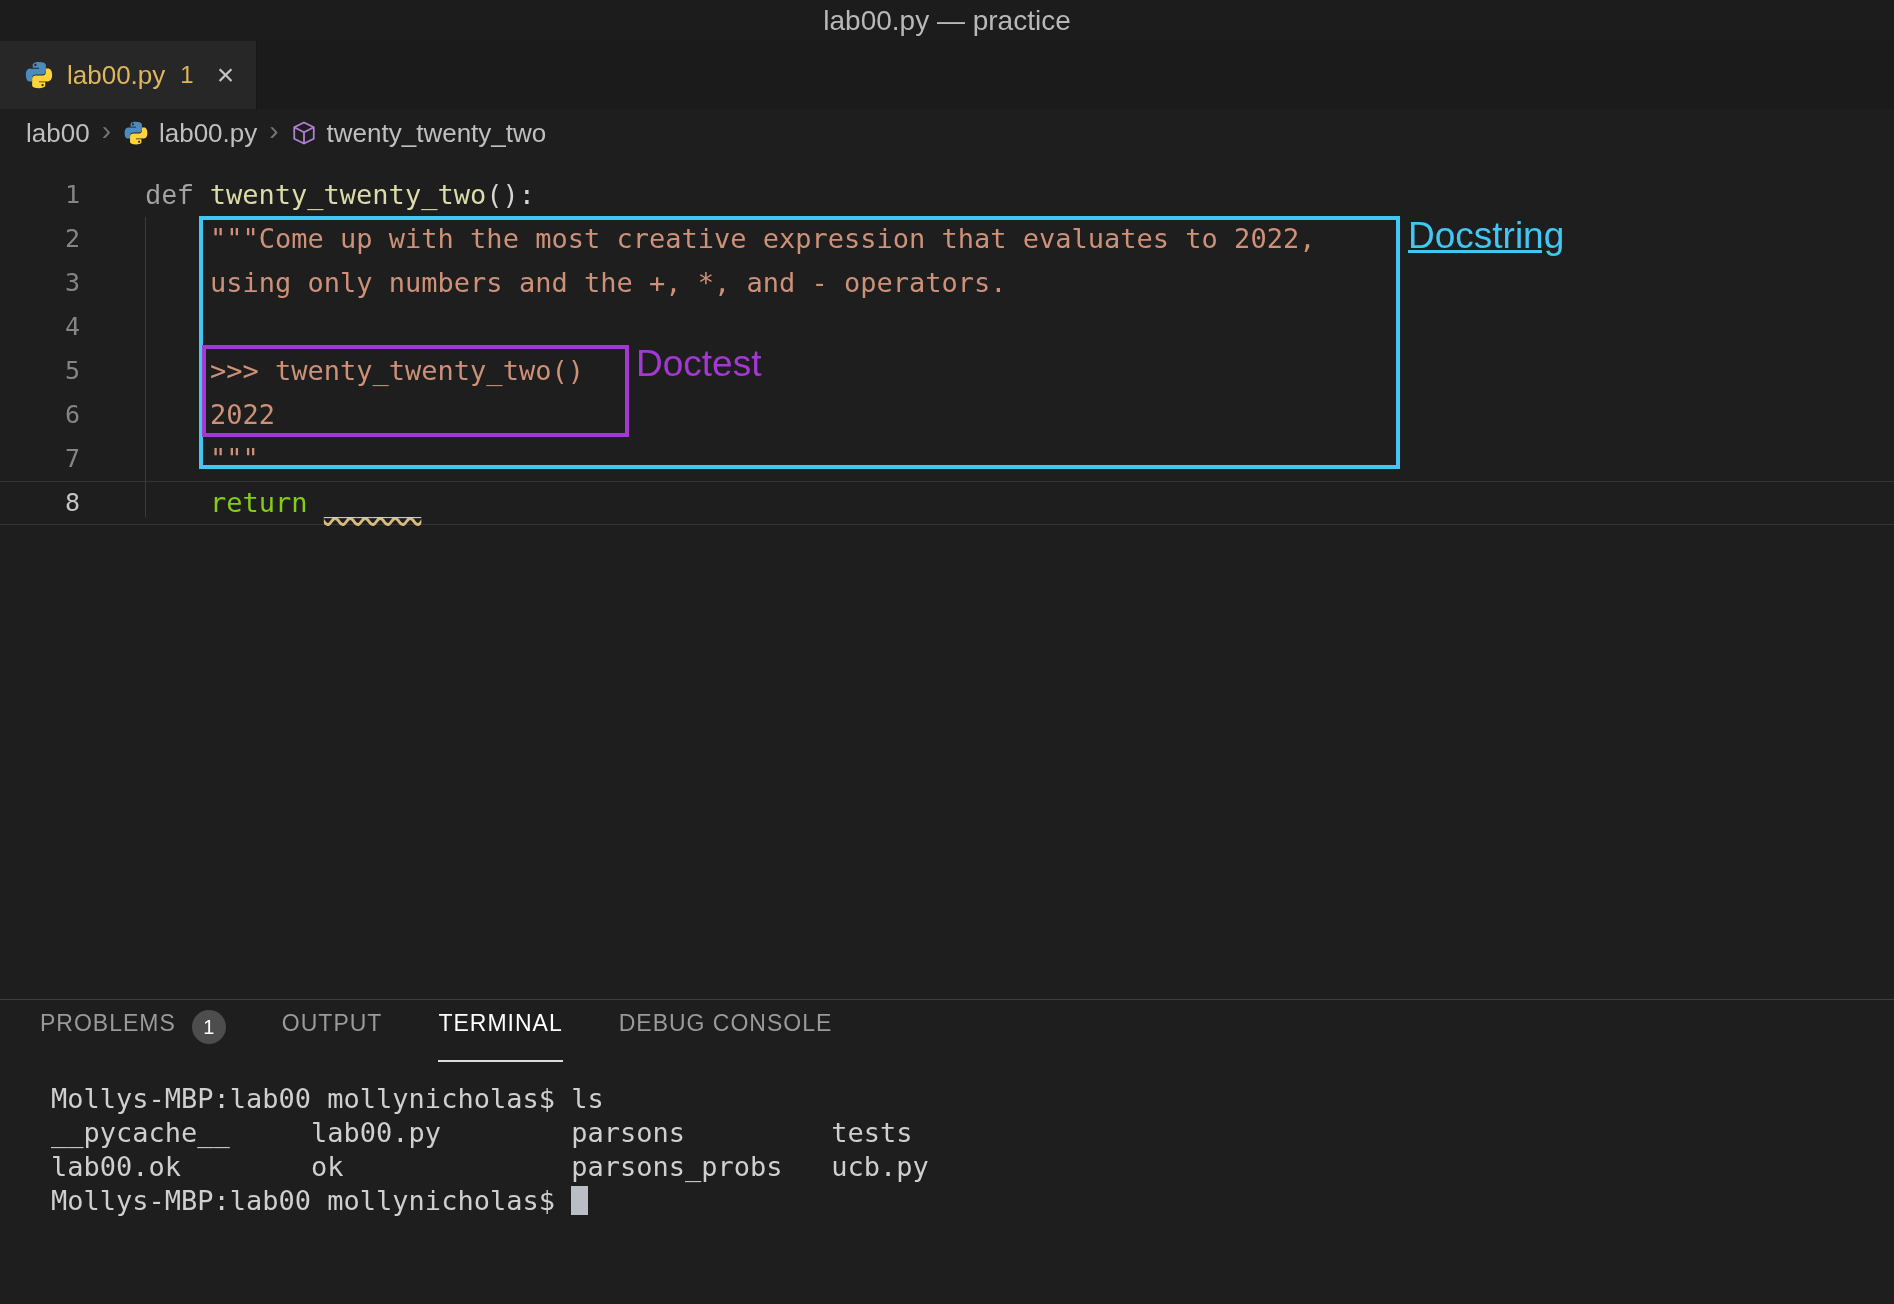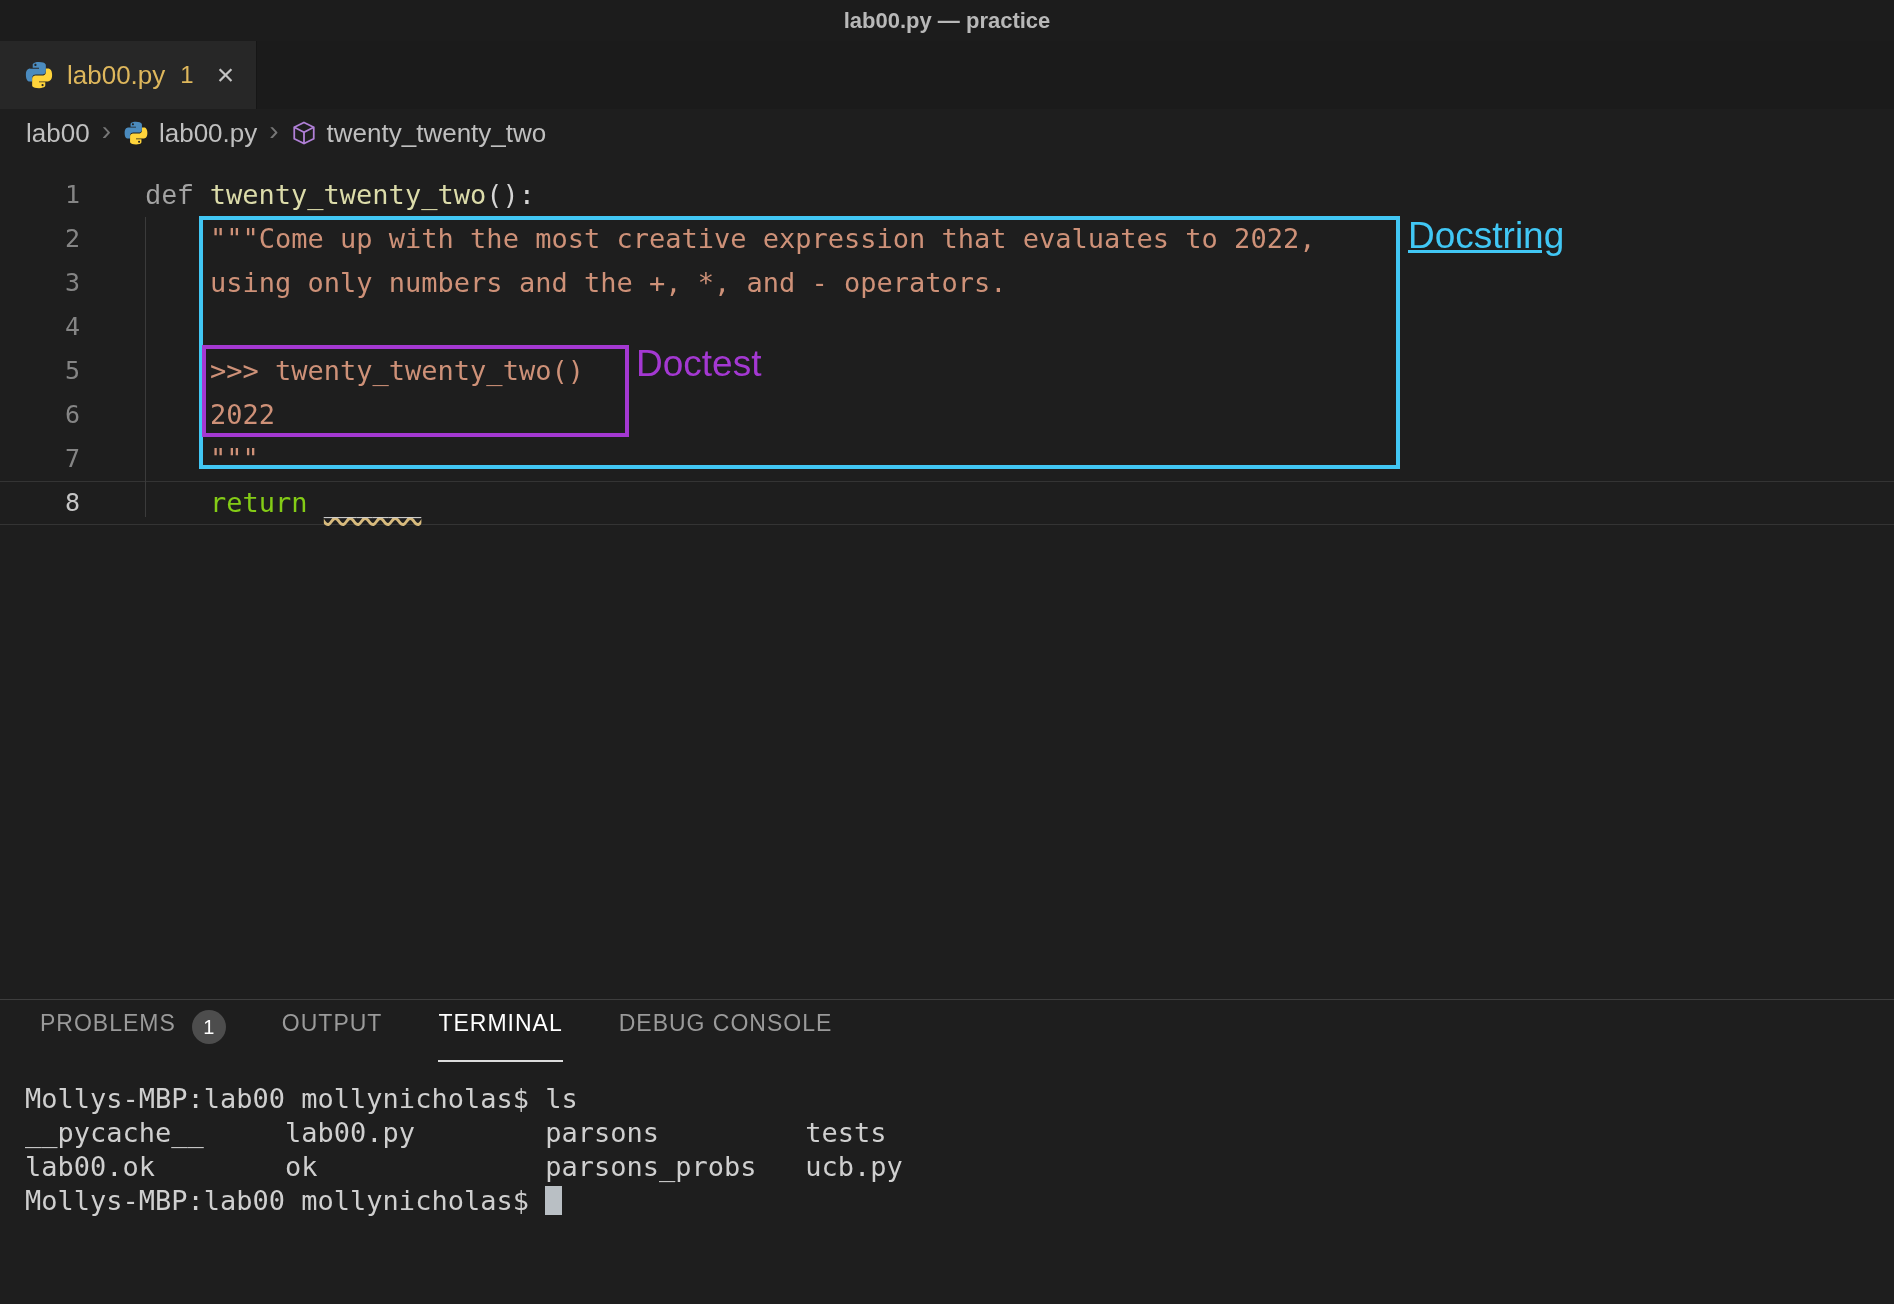--- a/index.html
+++ b/index.html
@@ -2,21 +2,21 @@
 <html><head>
 <meta charset="utf-8">
 <style>
   * { margin:0; padding:0; box-sizing:border-box; }
   html,body { width:1894px; height:1304px; background:#1e1e1e; overflow:hidden;
               font-family:"Liberation Sans", sans-serif; }
   .window { width:1894px; height:1304px; display:flex; flex-direction:column; background:#1e1e1e; }
 
   
   .titlebar { height:41px; flex:none; background:#1c1c1c; display:flex; align-items:center; justify-content:center; }
-  .title-text { color:#b8b8b8; font-size:22px; font-weight:700; }
+  .title-text { color:#b8b8b8; font-size:28px; font-weight:400; }
 
   
   .tabstrip { height:68px; flex:none; background:#1b1b1b; display:flex; }
   .tab { height:68px; background:#272727; display:flex; align-items:center; padding:0 22px 0 24px;
          gap:13px; border-right:1px solid #161616; cursor:default; }
   .py-icon { width:30px; height:30px; display:inline-flex; }
   .py-icon.small { width:26px; height:26px; }
   .py-icon svg { width:100%; height:100%; }
   .tab-label { color:#deb75c; font-size:26px; }
   .tab-dirty { color:#deb75c; font-size:24px; margin-left:2px; }
@@ -56,21 +56,21 @@
 
   
   .panel { height:305px; flex:none; background:#1e1e1e; border-top:1px solid #3e3e3e; }
   .panel-tabs { height:72px; display:flex; align-items:center; gap:56px; padding-left:40px; }
   .panel-tab { height:52px; display:flex; align-items:flex-start; gap:16px; color:#9a9a9a;
                font-size:23px; letter-spacing:1px; cursor:pointer; }
   .panel-tab.active { color:#ffffff; border-bottom:2px solid #dcdcdc; }
   .badge { width:34px; height:34px; border-radius:50%; background:#4d4d4d; color:#ffffff;
            font-size:20px; letter-spacing:0; display:flex; align-items:center; justify-content:center; }
 
-  .terminal { padding:10px 0 0 25px; font-family:"DejaVu Sans Mono", monospace;
+  .terminal { padding:10px 0 0 51px; font-family:"DejaVu Sans Mono", monospace;
               font-size:27px; line-height:34px; color:#cfcfcf; }
   .term-line { white-space:pre; height:34px; }
   .cursor { display:inline-block; width:17px; height:29px; background:#b9bfc4; vertical-align:middle; margin-top:-4px; }
 </style>
 </head>
 <body>
 
 <div class="window">
 
   <div class="titlebar">

